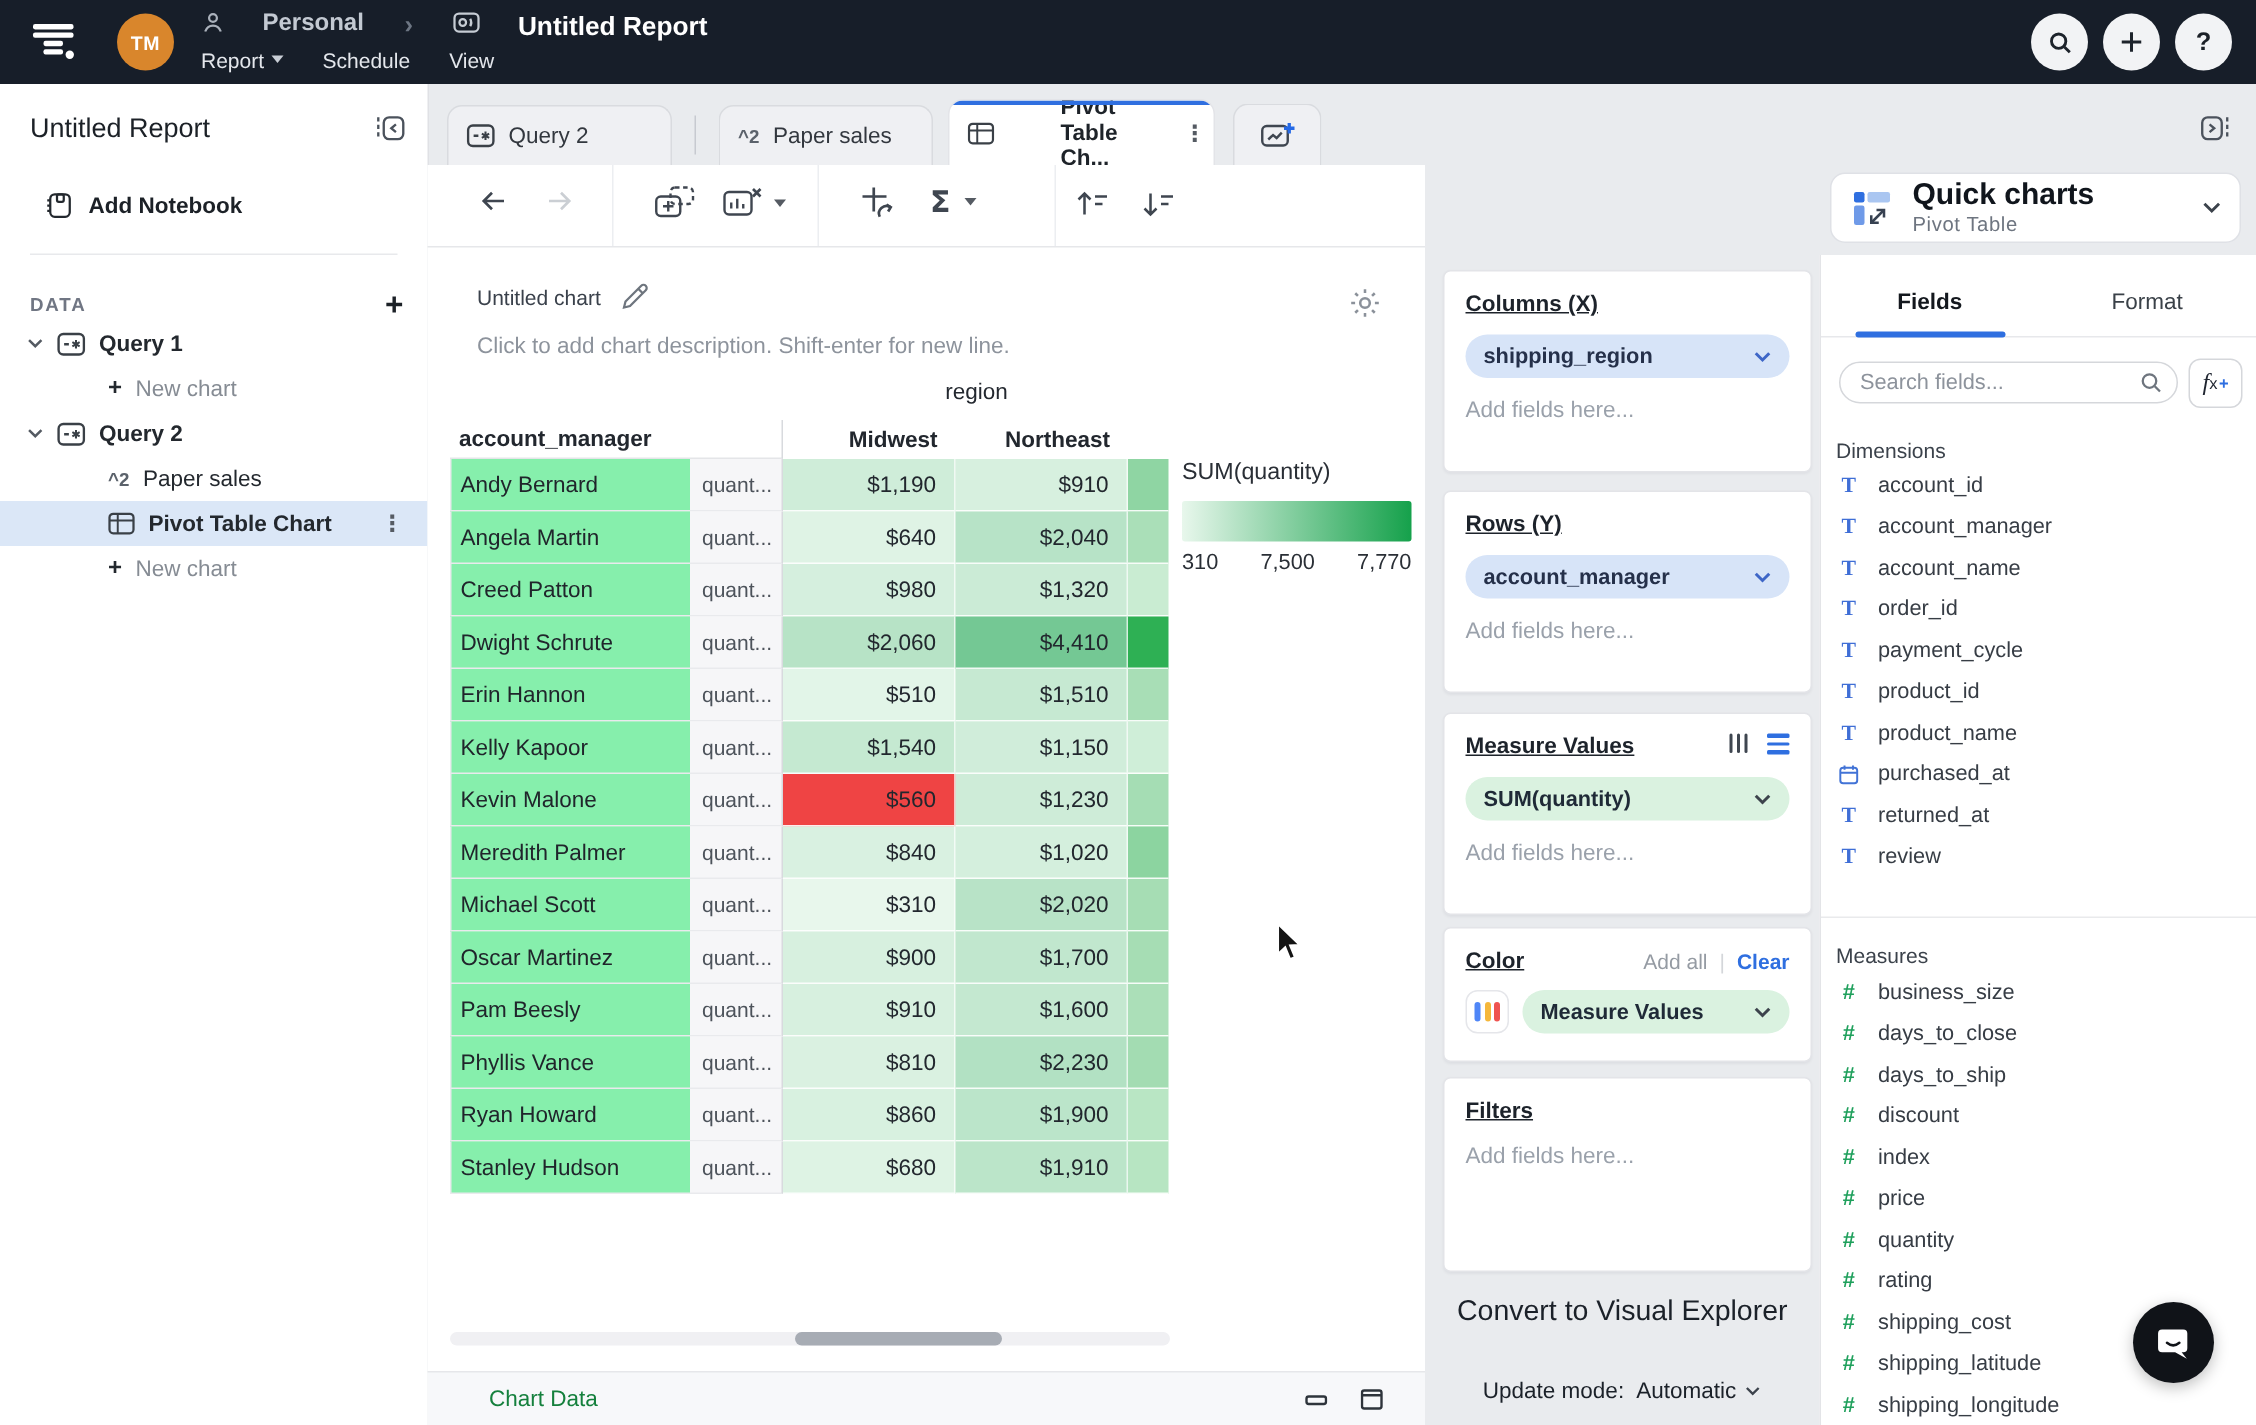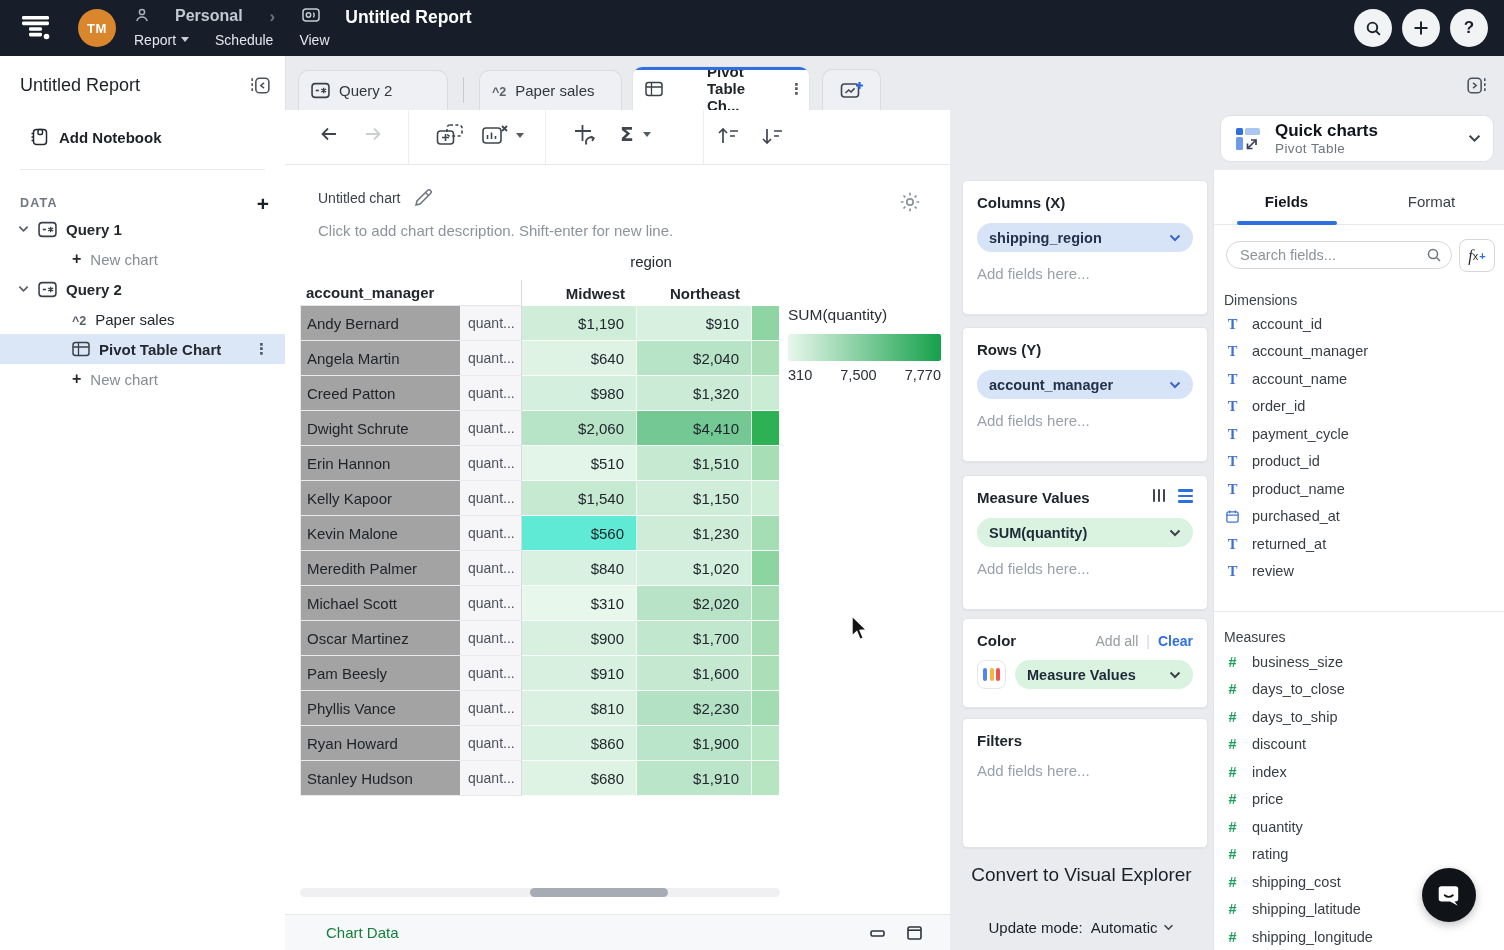--- a/index.html
+++ b/index.html
@@ -57,39 +57,39 @@
   
   .chart-title-row{position:absolute;left:33px;top:78px;display:flex;align-items:center;gap:13px;}
   .chart-title{font-size:14px;color:#3a414b;}
   .chart-desc{position:absolute;left:33px;top:112px;font-size:15px;color:#8d939c;}
   .gear-btn{position:absolute;right:28px;top:80px;}
   
   .region-label{position:absolute;left:237px;top:143px;width:258px;text-align:center;font-size:15px;color:#23282f;font-weight:500;}
   .pivot-grid{position:absolute;left:15px;top:170px;display:grid;grid-template-columns:160px 62px 115px 115px 27px;grid-template-rows:26px repeat(14,35px);font-size:15px;color:#22272e;}
   .pg-hname{grid-column:1/3;display:flex;align-items:center;padding-left:6px;font-weight:700;border-bottom:1px solid #e4e5e8;border-right:1px solid #d8dade;box-sizing:border-box;}
   .pg-hcol{display:flex;align-items:center;justify-content:flex-end;padding-right:12px;font-weight:600;}
-  .pg-name{display:flex;align-items:center;padding-left:6px;font-weight:500;color:#20252b;border-left:1px solid #e9eaed;border-bottom:1px solid #e9eaed;box-sizing:border-box;background:#a3a3a3;}
+  .pg-name{display:flex;align-items:center;padding-left:6px;font-weight:500;color:#20252b;border-left:1px solid #e9eaed;border-bottom:1px solid #e9eaed;box-sizing:border-box;background:#86efac;}
   .pg-quant{display:flex;align-items:center;padding-left:8px;font-size:14px;color:#4d535b;background:#f6f6f8;border-bottom:1px solid #e9eaed;border-right:1px solid #d8dade;box-sizing:border-box;}
   .pg-val{display:flex;align-items:center;justify-content:flex-end;padding-right:12px;border-bottom:1px solid rgba(255,255,255,.9);border-right:1px solid rgba(255,255,255,.7);box-sizing:border-box;}
   .pg-sliver{border-bottom:1px solid rgba(255,255,255,.9);}
   
   .legend{position:absolute;left:503px;top:196px;width:153px;}
   .legend-label{font-size:15.5px;color:#2a2f36;}
   .legend-bar{margin-top:10px;height:27px;border-radius:2px;}
   .legend-ticks{margin-top:6px;display:flex;justify-content:space-between;font-size:14.5px;color:#2a2f36;}
   
   .hscroll-track{position:absolute;left:15px;top:778px;width:480px;height:9px;border-radius:5px;background:#f0f0f3;}
   .hscroll-thumb{position:absolute;left:230px;top:0;width:138px;height:9px;border-radius:5px;background:#a7acb4;}
   
   .chartdata-bar{position:absolute;left:0;bottom:0;width:100%;height:35px;background:#f7f8fa;border-top:1px solid #e6e7ea;display:flex;align-items:center;}
   .chartdata-label{margin-left:41px;font-size:15px;color:#15803d;}
   .cd-icons{margin-left:auto;margin-right:28px;display:flex;gap:22px;align-items:center;}
   
   .card{position:absolute;left:962px;width:246px;background:#fff;border:1px solid #e3e4e8;border-radius:5px;box-shadow:0 1px 2px rgba(16,24,40,.05);padding:13px 14px;box-sizing:border-box;}
-  .card-title{font-size:15px;font-weight:700;color:#1d232b;}
+  .card-title{font-size:15px;font-weight:700;color:#1d232b;text-decoration:underline;}
   .pill{margin-top:12px;height:29px;border-radius:15px;display:flex;align-items:center;justify-content:space-between;padding:0 12px;font-size:14.5px;font-weight:600;color:#25304a;box-sizing:border-box;}
   .pill.blue{background:#d7e4f8;}
   .pill.green{background:#daf2e0;color:#1f2a37;}
   .addfields{margin-top:13px;font-size:15px;color:#9aa1ab;}
   .mv-icons{position:absolute;right:14px;top:13px;display:flex;gap:13px;align-items:center;}
   .cols-ico{display:flex;gap:2.5px;}
   .cols-ico i{width:2.5px;height:13px;background:#3f4650;border-radius:1px;}
   .burger{display:flex;flex-direction:column;gap:3px;}
   .burger i{width:15px;height:2.5px;background:#2f6fe0;border-radius:1px;}
   .color-head{display:flex;align-items:center;}
@@ -101,21 +101,21 @@
   .palette{width:27px;height:27px;border:1px solid #e5e6ea;border-radius:8px;display:flex;align-items:center;justify-content:center;gap:2.5px;flex:none;}
   .palette i{width:4px;height:13px;border-radius:2px;}
   .color-body .pill{margin-top:0;flex:1;}
   .convert-link{position:absolute;left:950px;top:864px;width:263px;text-align:center;font-size:19px;color:#1b2129;font-weight:500;}
   .update-row{position:absolute;left:950px;top:919px;width:263px;display:flex;justify-content:center;align-items:center;gap:8px;font-size:15px;color:#1b2129;}
   
   .rpanel-white{position:absolute;left:1213px;top:170px;width:291px;height:780px;background:#fff;border-left:1px solid #e3e4e7;}
   .rp-collapse{position:absolute;left:1464px;top:73px;}
   .qc-card{position:absolute;left:1220px;top:115px;width:274px;height:47px;background:#fff;border:1px solid #dfe1e6;border-radius:10px;display:flex;align-items:center;padding:0 12px;box-sizing:border-box;gap:12px;}
   .qc-text{display:flex;flex-direction:column;line-height:1.15;}
-  .qc-title{font-size:17px;font-weight:700;color:#10151c;}
+  .qc-title{font-size:20px;font-weight:700;color:#10151c;}
   .qc-sub{font-size:13.5px;color:#6e7580;letter-spacing:.4px;}
   .qc-chev{margin-left:auto;}
   .rp-tabs{position:absolute;left:1214px;top:185px;width:290px;height:40px;display:flex;border-bottom:1px solid #e7e8eb;box-sizing:border-box;}
   .rp-tab{width:50%;text-align:center;font-size:15px;color:#3a4148;padding-top:8px;position:relative;}
   .rp-tab.active{font-weight:700;color:#14181e;}
   .rp-tab.active .underline{position:absolute;left:50%;transform:translateX(-50%);bottom:-1px;width:100px;height:4px;border-radius:2px;background:#2f6fe0;}
   .search-wrap{position:absolute;left:1226px;top:241px;width:226px;height:28px;}
   .search-input{width:100%;height:100%;border:1px solid #d5d7db;border-radius:14px;box-sizing:border-box;padding:0 32px 0 13px;font-size:14.5px;color:#30353c;font-family:inherit;outline:none;background:#fff;}
   .search-input::placeholder{color:#8d939c;}
   .search-mag{position:absolute;right:10px;top:6px;}
@@ -405,21 +405,21 @@
         <div class="pg-val" style="background: rgb(226, 245, 232);">$510</div>
         <div class="pg-val" style="background: rgb(198, 233, 210);">$1,510</div>
         <div class="pg-sliver" style="background: rgb(168, 222, 182);"></div>
         <div class="pg-name">Kelly Kapoor</div>
         <div class="pg-quant">quant...</div>
         <div class="pg-val" style="background: rgb(197, 233, 209);">$1,540</div>
         <div class="pg-val" style="background: rgb(208, 237, 218);">$1,150</div>
         <div class="pg-sliver" style="background: rgb(207, 238, 216);"></div>
         <div class="pg-name">Kevin Malone</div>
         <div class="pg-quant">quant...</div>
-        <div class="pg-val" style="background: #5eead4;">$560</div>
+        <div class="pg-val" style="background: #ef4444;">$560</div>
         <div class="pg-val" style="background: rgb(206, 236, 216);">$1,230</div>
         <div class="pg-sliver" style="background: rgb(165, 221, 180);"></div>
         <div class="pg-name">Meredith Palmer</div>
         <div class="pg-quant">quant...</div>
         <div class="pg-val" style="background: rgb(217, 241, 225);">$840</div>
         <div class="pg-val" style="background: rgb(212, 239, 221);">$1,020</div>
         <div class="pg-sliver" style="background: rgb(140, 212, 160);"></div>
         <div class="pg-name">Michael Scott</div>
         <div class="pg-quant">quant...</div>
         <div class="pg-val" style="background: rgb(232, 247, 236);">$310</div>

